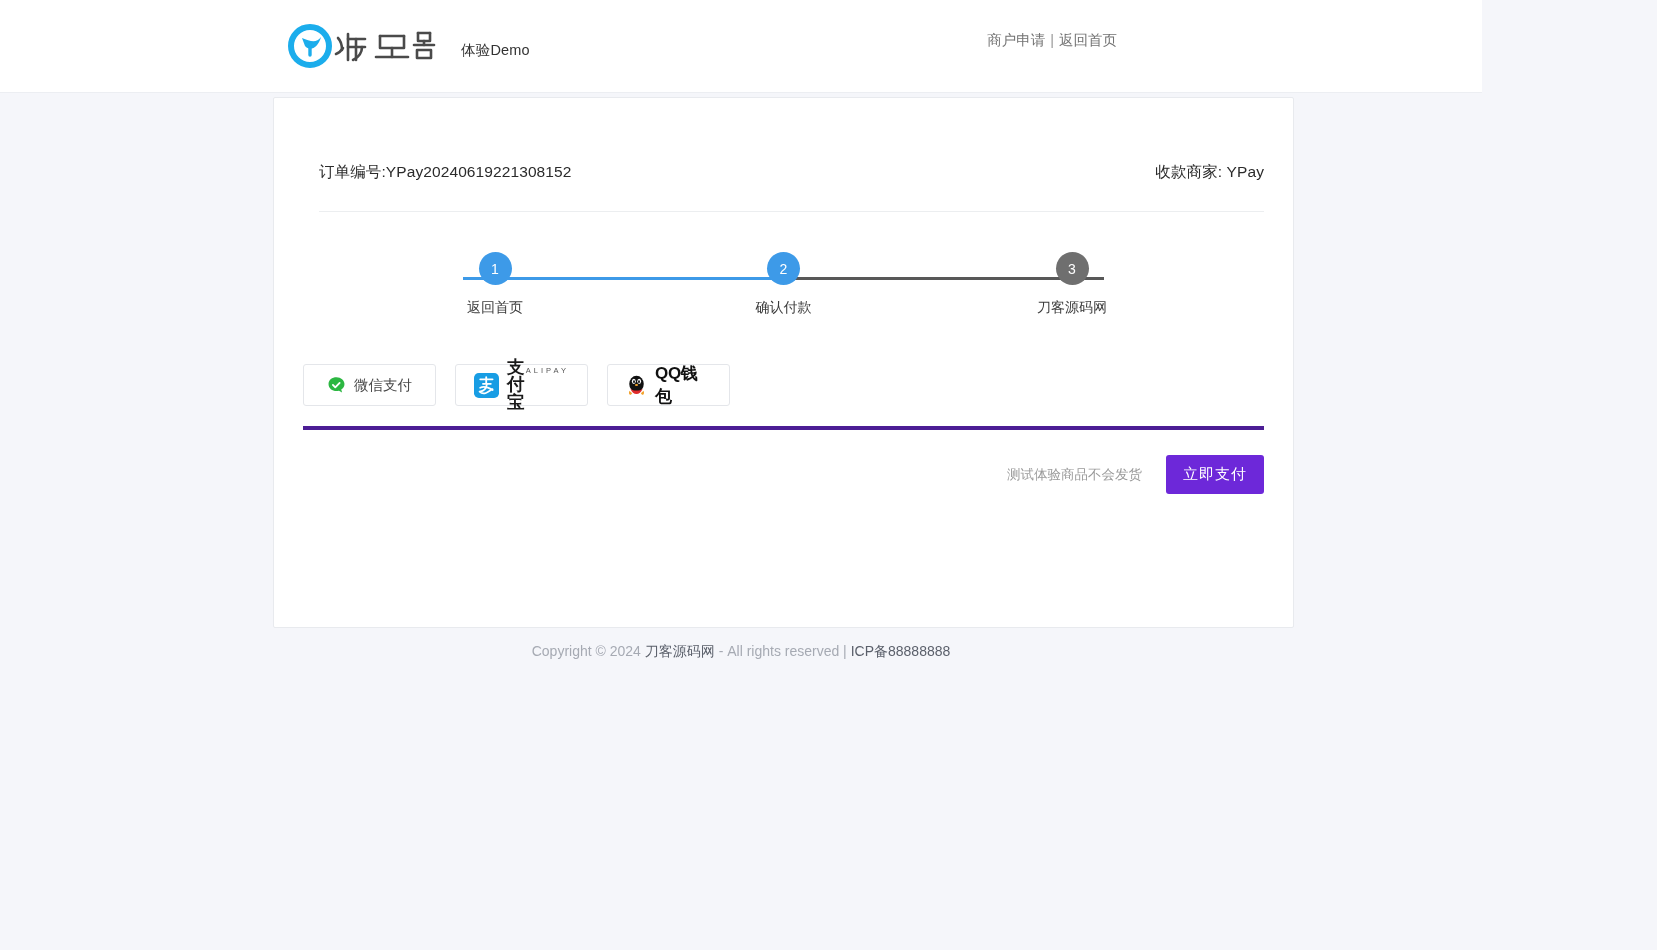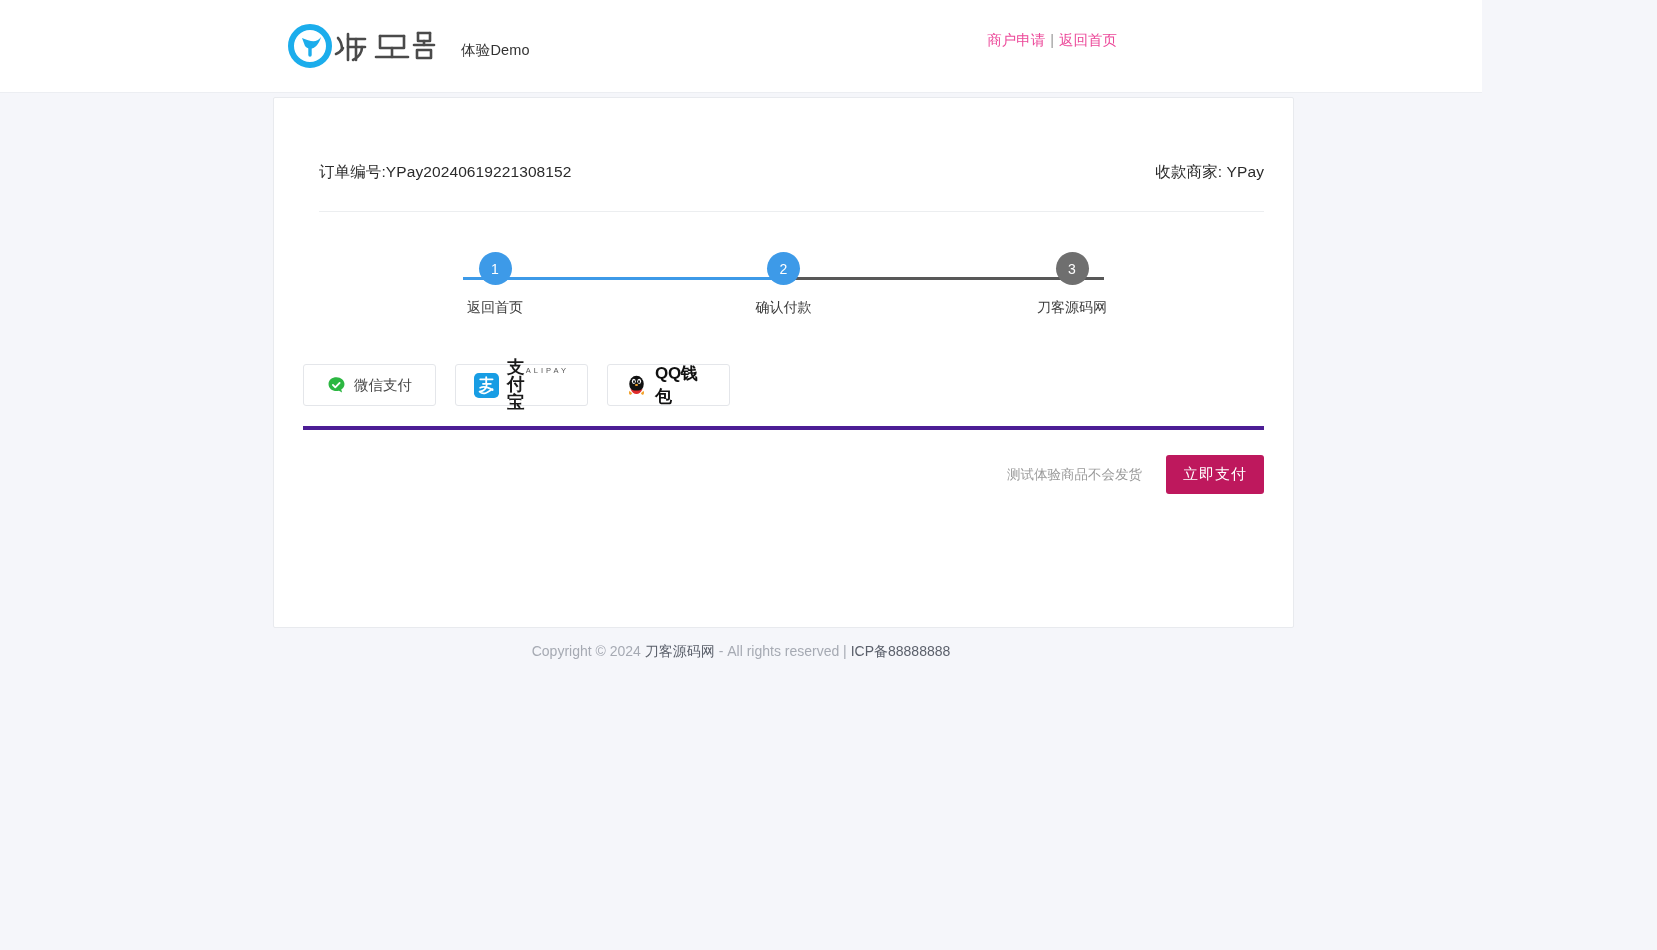--- a/index.html
+++ b/index.html
@@ -47,21 +47,21 @@
   }
   .header-nav {
     position: absolute;
     right: 365px;
     top: 31px;
     font-size: 14.5px;
     color: #333;
     white-space: nowrap;
   }
   .header-nav a {
-    color: #ec4899;
+    color: #737373;
     text-decoration: none;
   }
   .header-nav .sep { color: #999; margin: 0 5px; }
 
   
   .card {
     position: absolute;
     left: 273px;
     top: 97px;
     width: 1021px;
@@ -215,21 +215,21 @@
     align-items: center;
     justify-content: flex-end;
     gap: 24px;
     padding: 25px 0 30px 0;
   }
   .hint {
     font-size: 13.5px;
     color: #9a9a9a;
   }
   .pay-btn {
-    background: #be185d;
+    background: #6d28d9;
     color: #fff;
     border: none;
     border-radius: 3px;
     font-size: 15px;
     width: 98px;
     height: 39px;
     cursor: pointer;
     font-family: inherit;
     letter-spacing: 1px;
   }

